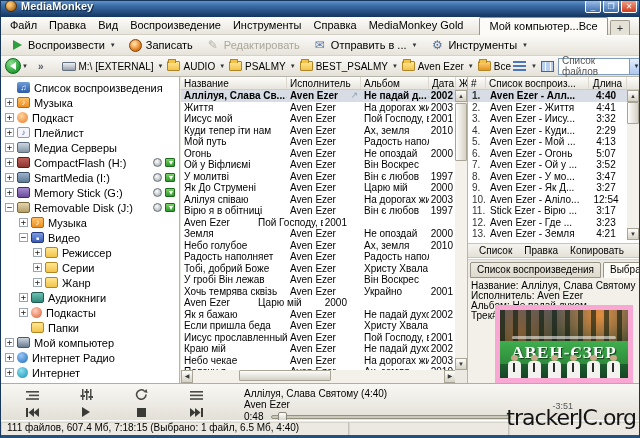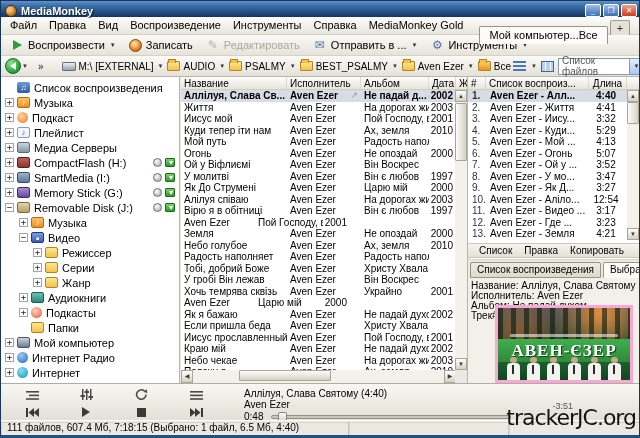--- a/index.html
+++ b/index.html
@@ -1,32 +1,32 @@
 <!DOCTYPE html>
 <html><head>
 <meta charset="utf-8">
 <style>
 *{box-sizing:border-box;margin:0;padding:0}
 html,body{width:640px;height:438px;overflow:hidden}
 body{font-family:"Liberation Sans",sans-serif;font-size:11px;background:#ece9e2;position:relative;color:#000}
 .window-border{position:absolute;inset:0;border:1px solid #16365c;border-bottom:3px solid #24507f;pointer-events:none;z-index:90}
 
 
-.titlebar{position:absolute;left:0;top:0;right:0;height:17px;background:linear-gradient(180deg,#6a9bd3 0%,#3e72ab 30%,#2b568c 60%,#14365f 100%);display:flex;align-items:flex-end;padding:0 3px;color:#fff;z-index:5}
+.titlebar{position:absolute;left:0;top:0;right:0;height:17px;background:linear-gradient(180deg,#6a9bd3 0%,#3e72ab 30%,#2b568c 60%,#14365f 100%);display:flex;align-items:flex-start;padding:0 3px;color:#fff;z-index:5}
 .mm-logo{width:12px;height:12px;border-radius:50%;background:radial-gradient(circle at 35% 35%,#f8c06a 20%,#a4621c 80%);border:1px solid #4e3208;margin:0 4px 0 2px;flex:none}
 .title-text{font-weight:bold;font-size:11px;text-shadow:1px 1px 1px #0b2038}
 .win-btns{margin-left:auto;display:flex;gap:2px}
 .winbtn{width:16px;height:13px;border:1px solid #fff;border-radius:2px;font-size:8px;line-height:11px;text-align:center;color:#fff}
 .btn-min,.btn-max{background:linear-gradient(180deg,#9dbde6,#3a6db1)}
 .btn-close{background:linear-gradient(180deg,#f0a086,#cf3a1e)}
 
 
 .menubar{position:absolute;top:17px;left:0;right:0;height:18px;background:linear-gradient(180deg,#fdfcfa,#e8e5dc);border-bottom:1px solid #d2cfc4;display:flex;align-items:flex-end;padding-left:4px;z-index:4}
 .menu-item{padding:10px 6px 3px;font-size:11px}
-.doc-tab{margin-left:10px;background:#fcfbf8;border:1px solid #98948a;border-bottom:none;padding:2px 9px 3px;border-radius:2px 2px 0 0;font-size:11px;position:relative;top:10px}
+.doc-tab{margin-left:10px;background:#fcfbf8;border:1px solid #98948a;border-bottom:none;padding:2px 9px 3px;border-radius:2px 2px 0 0;font-size:11px;position:relative;top:1px}
 .newtab-btn{margin-left:2px;background:#e4e1d6;border:1px solid #a09c90;border-bottom:none;padding:1px 6px 1px;border-radius:2px 2px 0 0;font-size:11px;position:relative;top:1px;color:#333}
 
 
 .toolbar1{position:absolute;top:35px;left:0;right:0;height:21px;background:linear-gradient(180deg,#fbfaf7,#e6e3da);border-bottom:1px solid #d5d2c8;display:flex;align-items:center;padding-left:5px;gap:3px;z-index:3}
 .tb-btn{display:flex;align-items:center;gap:4px;padding:1px 5px;font-size:11px}
 .tb-btn.disabled{color:#aba79b}
 .dd{font-size:6px;color:#333;margin-left:1px}
 .tbi{width:14px;height:14px;display:inline-flex;align-items:center;justify-content:center;flex:none}
 .tbi-play::before{content:"";border-left:9px solid #2f9e3f;border-top:5px solid transparent;border-bottom:5px solid transparent}
 .tbi-rip{background:radial-gradient(circle at 40% 35%,#ffd9a0 10%,#e8821e 60%,#a84e0c);border-radius:50%;width:13px;height:13px;border:1px solid #7a4410}
@@ -116,21 +116,21 @@
 
 .track-panel{position:absolute;top:182px;left:0;right:0;bottom:0;background:#f2f0e9;border-top:1px solid #d8d5ca}
 .tp-tabs{display:flex;padding:2px 0 0 2px;font-size:10px;background:#ece9e2}
 .tp-tab{padding:1px 6px 2px;border:1px solid #98948a;background:linear-gradient(180deg,#eeebe2,#ddd9cc);border-radius:2px 2px 0 0;margin-right:2px;white-space:nowrap}
 .tp-tab.active{background:#fdfbf5;border-bottom-color:#fdfbf5;position:relative;z-index:1}
 .tp-info{padding:3px 3px 0;font-size:10px;line-height:10px}
 .tp-field{white-space:nowrap;overflow:hidden}
 .tp-field b{font-weight:normal}
 
 
-.album-art{position:absolute;left:27px;top:228px;width:138px;height:78px;overflow:hidden;border:3px solid #f9a8d4;background:#1d5e2f}
+.album-art{position:absolute;left:27px;top:228px;width:138px;height:78px;overflow:hidden;border:5px solid #f9a8d4;background:#1d5e2f}
 .art-sky{position:absolute;top:0;left:0;right:0;height:32px;background:radial-gradient(circle at 78% 15%,rgba(245,150,60,.9),rgba(245,150,60,0) 45%),radial-gradient(circle at 15% 70%,rgba(230,120,50,.45),rgba(230,120,50,0) 50%),linear-gradient(180deg,#44535c,#27402c)}
 .art-trees{position:absolute;top:0;left:0;right:0;height:32px;background:repeating-linear-gradient(90deg,rgba(8,26,14,.6) 0 5px,rgba(8,26,14,0) 5px 13px)}
 .art-caption{position:absolute;top:26px;left:12px;right:12px;height:3px;background:rgba(255,255,255,.55);border-radius:2px}
 .art-title{position:absolute;top:31px;left:0;right:0;height:23px;background:linear-gradient(180deg,#3fae4e,#2e8b3a);color:#fff;font-family:"Liberation Serif",serif;font-weight:bold;font-size:17px;line-height:23px;text-align:center;letter-spacing:1px;text-shadow:1px 1px 1px #123a18}
 .art-bottom{position:absolute;top:54px;left:0;right:0;bottom:0;background:linear-gradient(180deg,#1d5e2f,#154423);display:flex;justify-content:space-around;align-items:flex-end;padding:0 5px}
 .figure{width:13px;height:17px;background:#f2f2ee;border-radius:4px 4px 0 0;position:relative}
 .figure::before{content:"";position:absolute;top:-6px;left:3px;width:7px;height:6px;border-radius:50%;background:#caa98a}
 .figure::after{content:"";position:absolute;top:2px;left:5px;width:2px;height:9px;background:#2a2a2a}
 
 
@@ -566,21 +566,21 @@
         <span class="np-len">4:41</span>
       </div>
       <div class="np-row">
         <span class="np-num">3.</span>
         <span class="np-title">Aven Ezer - Иису...</span>
         <span class="np-len">3:32</span>
       </div>
       <div class="np-row">
         <span class="np-num">4.</span>
         <span class="np-title">Aven Ezer - Куди...</span>
-        <span class="np-len">5:29</span>
+        <span class="np-len">2:29</span>
       </div>
       <div class="np-row">
         <span class="np-num">5.</span>
         <span class="np-title">Aven Ezer - Мой ...</span>
         <span class="np-len">4:13</span>
       </div>
       <div class="np-row">
         <span class="np-num">6.</span>
         <span class="np-title">Aven Ezer - Огонь</span>
         <span class="np-len">5:07</span>
@@ -600,21 +600,21 @@
         <span class="np-title">Aven Ezer - Як Д...</span>
         <span class="np-len">3:27</span>
       </div>
       <div class="np-row">
         <span class="np-num">10.</span>
         <span class="np-title">Aven Ezer - Аліло...</span>
         <span class="np-len">12:54</span>
       </div>
       <div class="np-row">
         <span class="np-num">11.</span>
-        <span class="np-title">Aven Ezer - Видео ...</span>
+        <span class="np-title">Stick Ezer - Вірю ...</span>
         <span class="np-len">3:17</span>
       </div>
       <div class="np-row">
         <span class="np-num">12.</span>
         <span class="np-title">Aven Ezer - Где ...</span>
         <span class="np-len">3:23</span>
       </div>
       <div class="np-row">
         <span class="np-num">13.</span>
         <span class="np-title">Aven Ezer - Земля</span>

